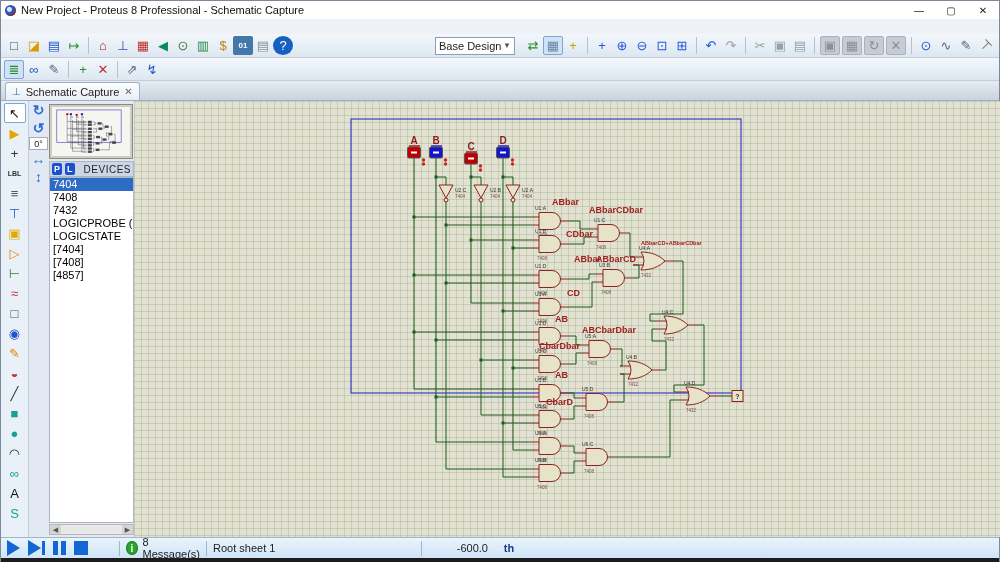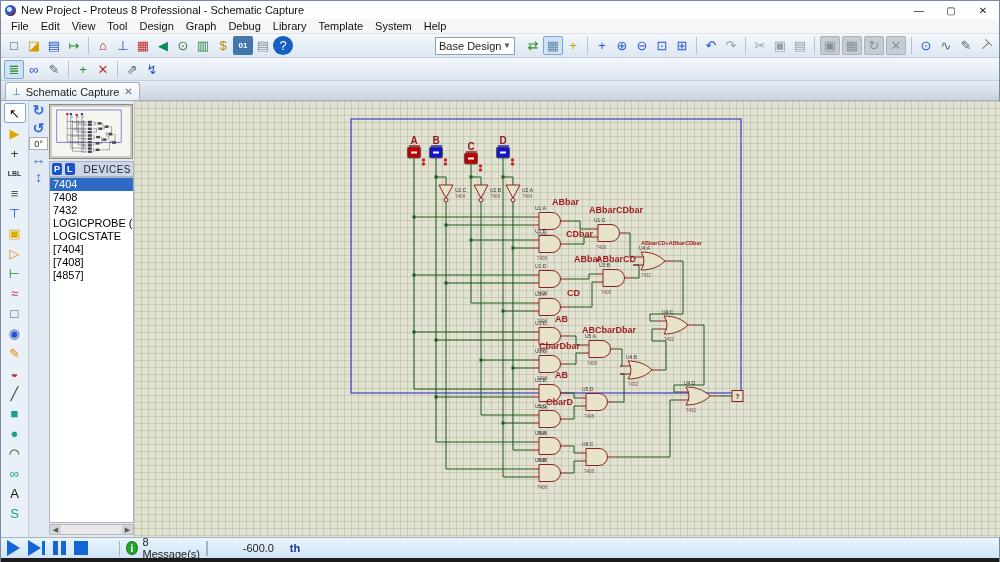--- a/index.html
+++ b/index.html
@@ -89,33 +89,20 @@
   <div class="titlebar">
     <span class="app-ico"></span>
     <span>New Project - Proteus 8 Professional - Schematic Capture</span>
     <div class="win-controls">
         <div class="win-btn">—</div>
         <div class="win-btn">▢</div>
         <div class="win-btn close">✕</div>
       </div>
   </div>
 
-  <div class="menubar">
-      <div class="menu-item">File</div>
-      <div class="menu-item">Edit</div>
-      <div class="menu-item">View</div>
-      <div class="menu-item">Tool</div>
-      <div class="menu-item">Design</div>
-      <div class="menu-item">Graph</div>
-      <div class="menu-item">Debug</div>
-      <div class="menu-item">Library</div>
-      <div class="menu-item">Template</div>
-      <div class="menu-item">System</div>
-      <div class="menu-item">Help</div>
-    </div>
 
   <div class="toolbar1">
       <div class="tbtn">
         <span style="color: rgb(68, 85, 102);">□</span>
       </div>
       <div class="tbtn">
         <span style="color: rgb(216, 156, 0);">◪</span>
       </div>
       <div class="tbtn">
         <span style="color: rgb(34, 85, 204);">▤</span>
@@ -643,19 +630,20 @@
           <div></div>
         </div>
       <div class="shape-stop"></div>
     </div>
     <div class="ssep"></div>
     <div class="seg msg">
       <span class="info-ico">i</span>
       <span>8 Message(s)</span>
     </div>
     <div class="ssep"></div>
+    <div class="seg sheet">Root sheet 1</div>
     <div class="ssep"></div>
     <div class="seg coordy">-600.0</div>
     <div class="seg units">th</div>
   </div>
 
   <div class="bottomstrip"></div>
 </div>
 
 </body></html>

